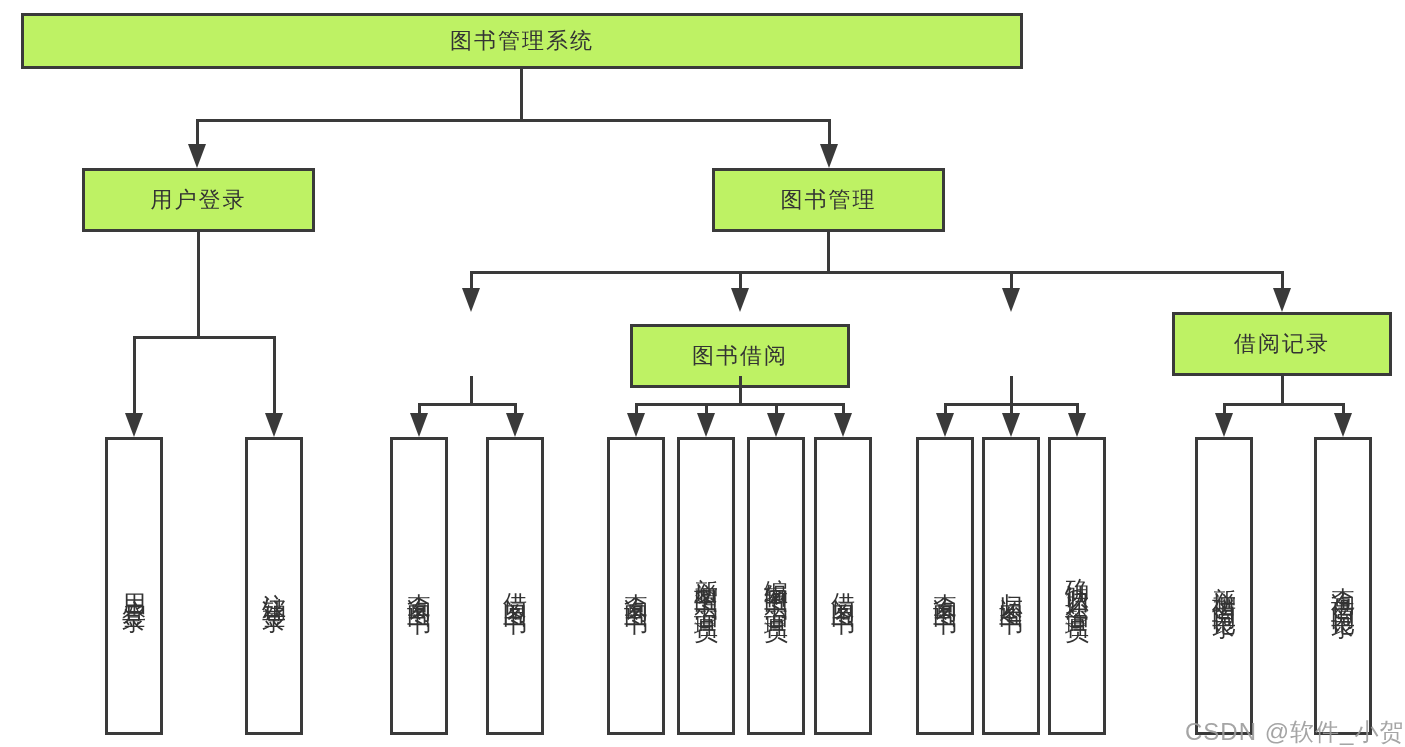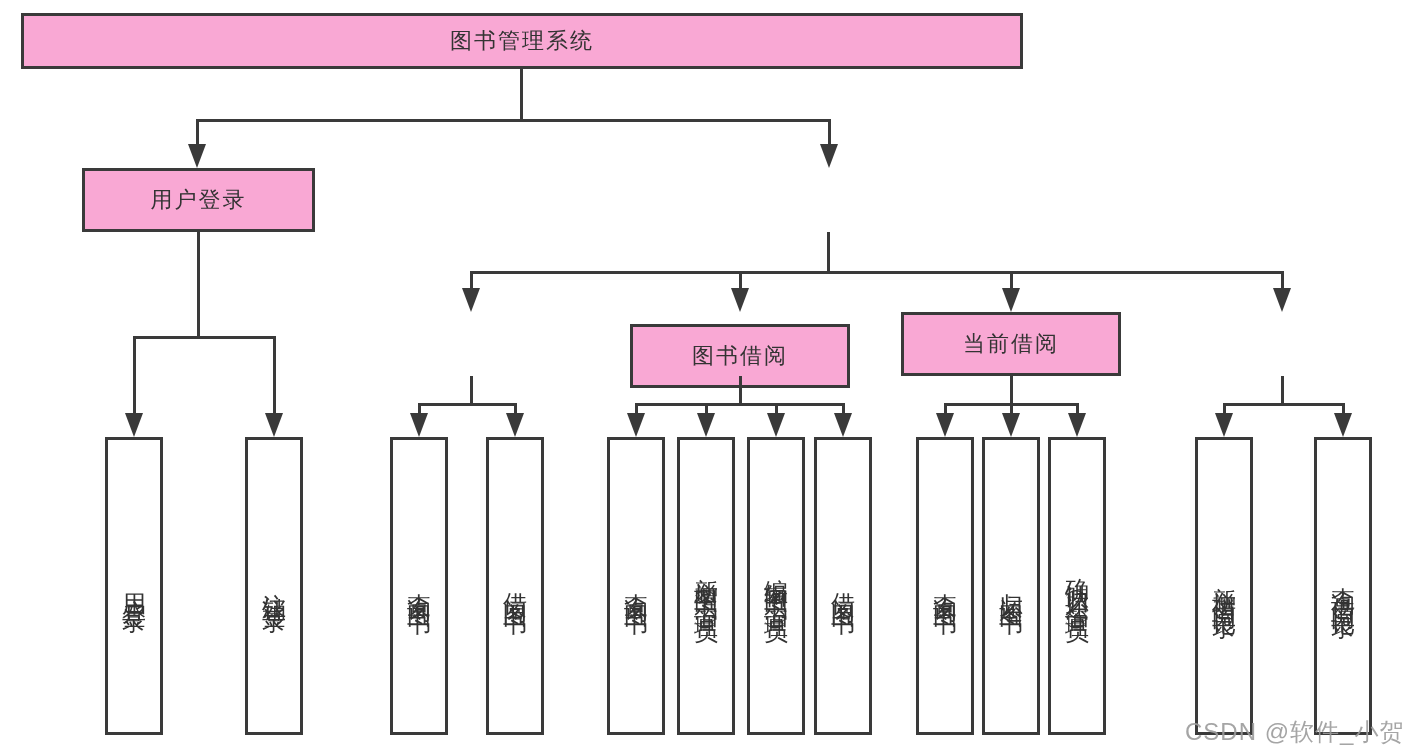--- a/index.html
+++ b/index.html
@@ -7,21 +7,21 @@
     --text:#333333;
     --background:#ffffff;
     --watermark:#9c9c9c;
   }
   html,body{margin:0;padding:0;}
   body{background:var(--background);font-family:"Liberation Sans","DejaVu Sans",sans-serif;}
   .diagram{
     position:relative;width:1405px;height:747px;background:var(--background);overflow:hidden;
   }
   .hbox{
-    position:absolute;box-sizing:border-box;border:3px solid var(--line);background:#f9a8d4;
+    position:absolute;box-sizing:border-box;border:3px solid var(--line);background:#bef264;
     display:flex;align-items:center;justify-content:center;
     color:var(--text);font-size:22px;letter-spacing:2px;
   }
   .vbox{
     position:absolute;box-sizing:border-box;border:3px solid var(--line);background:#fff;
     top:437px;height:298px;width:58px;
     display:flex;align-items:center;justify-content:center;
     color:var(--text);font-size:24px;
   }
   .vbox span{
@@ -52,20 +52,23 @@
   <div class="line v" style="left:520px;top:69px;height:51px"></div>
   <div class="line h" style="left:196px;top:119px;width:635px"></div>
   <div class="line v" style="left:196px;top:119px;height:41px"></div>
   <div class="line v" style="left:828px;top:119px;height:41px"></div>
   <div class="arrow" style="left:188px;top:144px"></div>
   <div class="arrow" style="left:820px;top:144px"></div>
 
   <div class="hbox" style="left:82px;top:168px;width:233px;height:64px">
     <span>用户登录</span>
   </div>
+  <div class="hbox" style="left:712px;top:168px;width:233px;height:64px">
+    <span>图书管理</span>
+  </div>
 
   <div class="line v" style="left:197px;top:232px;height:107px"></div>
   <div class="line h" style="left:133px;top:336px;width:142px"></div>
   <div class="line v" style="left:133px;top:336px;height:93px"></div>
   <div class="line v" style="left:273px;top:336px;height:93px"></div>
   <div class="arrow" style="left:125px;top:413px"></div>
   <div class="arrow" style="left:265px;top:413px"></div>
 
   <div class="line v" style="left:827px;top:232px;height:42px"></div>
   <div class="line h" style="left:470px;top:271px;width:813px"></div>
@@ -74,22 +77,22 @@
   <div class="line v" style="left:1010px;top:271px;height:33px"></div>
   <div class="line v" style="left:1281px;top:271px;height:33px"></div>
   <div class="arrow" style="left:462px;top:288px"></div>
   <div class="arrow" style="left:731px;top:288px"></div>
   <div class="arrow" style="left:1002px;top:288px"></div>
   <div class="arrow" style="left:1273px;top:288px"></div>
 
   <div class="hbox" style="left:630px;top:324px;width:220px;height:64px">
     <span>图书借阅</span>
   </div>
-  <div class="hbox" style="left:901px;top:312px;width:220px;height:64px">
-    <span>当前借阅</span>
+  <div class="hbox" style="left:1172px;top:312px;width:220px;height:64px">
+    <span>借阅记录</span>
   </div>
 
   <div class="line v" style="left:470px;top:376px;height:30px"></div>
   <div class="line h" style="left:418px;top:403px;width:99px"></div>
   <div class="line v" style="left:418px;top:403px;height:26px"></div>
   <div class="line v" style="left:514px;top:403px;height:26px"></div>
   <div class="arrow" style="left:410px;top:413px"></div>
   <div class="arrow" style="left:506px;top:413px"></div>
 
   <div class="line v" style="left:739px;top:376px;height:30px"></div>

